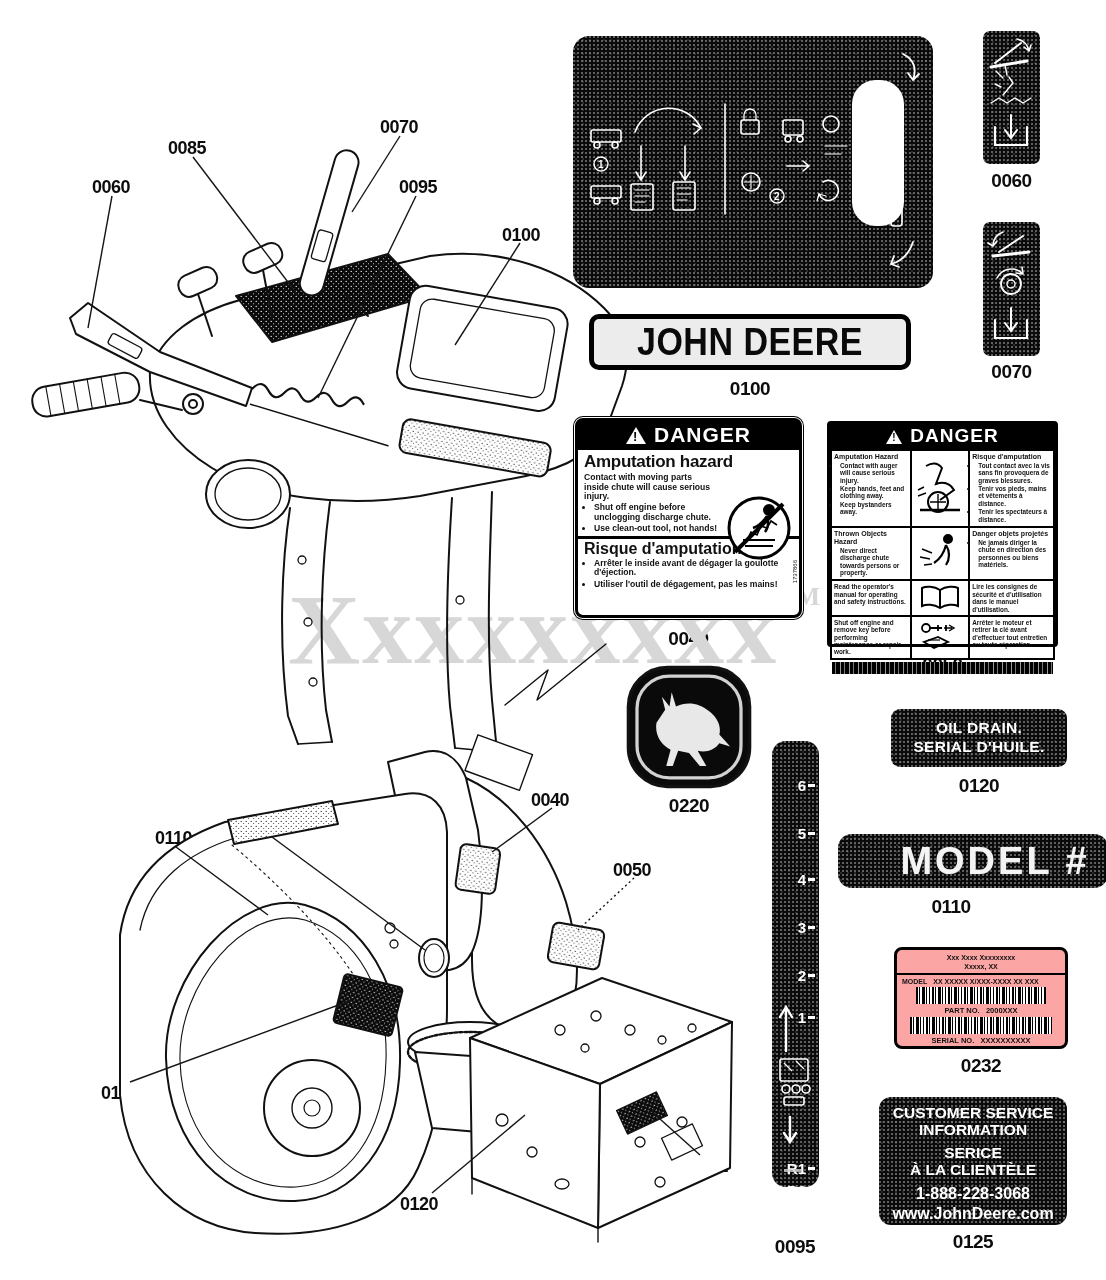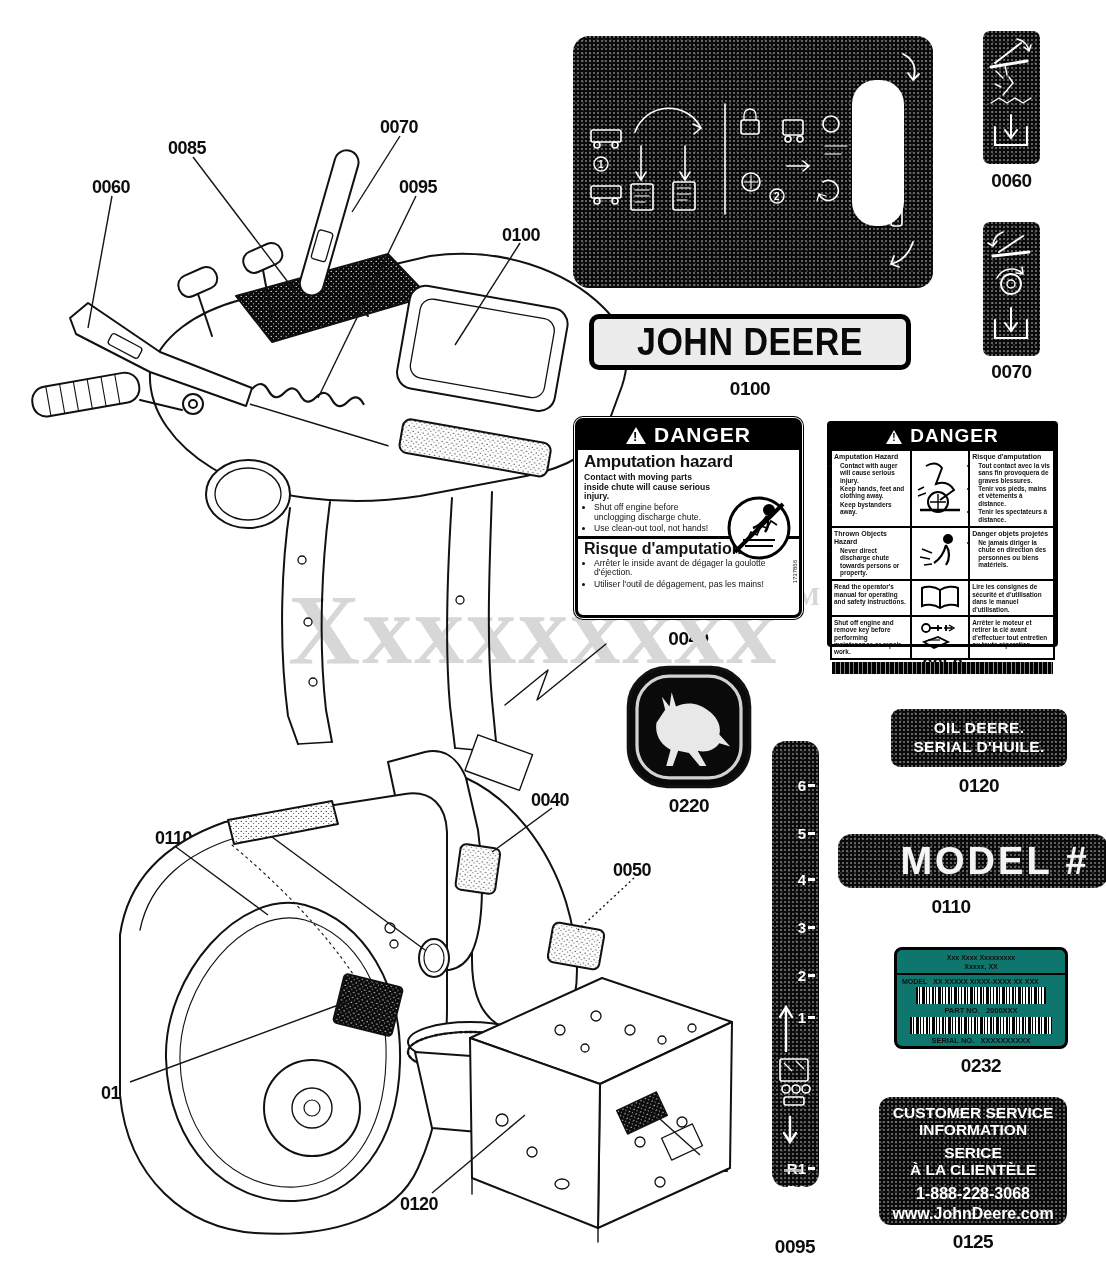--- a/index.html
+++ b/index.html
@@ -26,37 +26,37 @@
   .danger-head{background:#000;color:#fff;text-align:center;font-weight:800;
     font-size:21px;letter-spacing:1px;padding:2px 0 3px;}
   .tri{width:0;height:0;border-left:10px solid transparent;border-right:10px solid transparent;
        border-bottom:17px solid #fff;display:inline-block;position:relative;margin-right:8px;vertical-align:-2px;}
   .tri b{position:absolute;left:-3px;top:2px;color:#000;font:800 13px "Liberation Sans",sans-serif;}
   .d40-body{position:relative;padding:2px 6px 0;}
   .d40-entitle{font-size:17px;font-weight:800;letter-spacing:-0.3px;}
   .d40-frtitle{font-size:16px;font-weight:800;border-top:3px solid #000;margin:2px -6px 0;padding:1px 6px 0;}
   .d40-p{font-size:8.6px;font-weight:700;line-height:1.12;margin:1px 0;width:130px;}
   .d40-p.wide{width:205px;}
-  ul.mini{margin:1px 0 1px 2px;padding-left:8px;font-size:8.6px;font-weight:400;line-height:1.12;}
+  ul.mini{margin:1px 0 1px 2px;padding-left:8px;font-size:8.6px;font-weight:700;line-height:1.12;}
   ul.mini li{margin:0 0 2px;}
   .d40-pic{position:absolute;right:6px;top:44px;}
   .d40-code{position:absolute;right:1px;bottom:30px;font-size:6px;transform:rotate(-90deg);transform-origin:right bottom;}
   
   .d50{background:#fff;border:3px solid #000;border-radius:4px;}
   .d50-head{background:#000;color:#fff;text-align:center;font-weight:800;font-size:19px;letter-spacing:1px;padding:1px 0 2px;}
   .d50 table{border-collapse:collapse;width:100%;}
   .d50 td{border:2px solid #000;vertical-align:top;padding:2px 2px;font-size:6.4px;font-weight:700;line-height:1.15;}
   .d50 .t{font-size:7px;font-weight:800;margin-bottom:1px;}
   .d50 ul{margin:0;padding-left:6px;}
   .d50 ul li{margin:0 0 1px;}
   .d50-strip{height:12px;margin:2px;background:repeating-linear-gradient(90deg,#000 0 3px,#777 3px 4px,#000 4px 8px,#999 8px 9px);}
   
   .bc{height:17px;background:repeating-linear-gradient(90deg,#000 0 2px,#fff 2px 3px,#000 3px 4px,#fff 4px 6px,#000 6px 9px,#fff 9px 10px,#000 10px 11px,#fff 11px 13px,#000 13px 14px,#fff 14px 16px);}
   
-  .lbl232{background:#0f766e;border:3px solid #000;border-radius:8px;padding:3px 5px;font-weight:700;}
+  .lbl232{background:#fca5a5;border:3px solid #000;border-radius:8px;padding:3px 5px;font-weight:700;}
   .lbl232 .hdr{text-align:center;font-size:7px;line-height:1.3;border-bottom:2px solid #000;padding-bottom:2px;margin:0 -5px 3px;}
   .lbl232 .row{font-size:7px;display:flex;gap:6px;margin:1px 0;}
   .lbl232 .ctr{text-align:center;font-size:7.5px;margin:1px 0;}
   
   .cs{color:#fff;text-align:center;font-weight:800;border-radius:12px;padding-top:7px;}
   .cs .l1{font-size:15.5px;line-height:1.1;}
   .cs .l2{font-size:15.5px;line-height:1.1;margin-top:6px;}
   .cs .ph{font-size:16px;margin-top:7px;}
   .cs .url{font-size:16px;margin-top:2px;}
   
@@ -492,21 +492,21 @@
           <circle cx="24" cy="348" r="4"></circle>
           <circle cx="34" cy="348" r="4"></circle>
         <rect x="12" y="356" width="20" height="8" rx="2"></rect>
       </g>
       <rect x="12" y="428" width="18" height="3" fill="#cfcfcf" opacity=".8"></rect>
     </svg>
   </div>
   <div class="abs cap" style="left:760px;top:1236px;width:70px;">0095</div>
 
   <div class="abs decal speck-dark oil" style="left:891px;top:709px;width:176px;height:58px;border-radius:9px;box-sizing:border-box;">
-    <div>OIL DEERE.</div>
+    <div>OIL DRAIN.</div>
     <div>SERIAL D'HUILE.</div>
   </div>
   <div class="abs cap" style="left:891px;top:775px;width:176px;">0120</div>
 
   <div class="abs decal speck-dark" style="left:838px;top:834px;width:226px;height:54px;border-radius:14px;display:flex;align-items:center;justify-content:center;padding-left:44px;">
     <span class="model-text">MODEL #</span>
   </div>
   <div class="abs cap" style="left:838px;top:896px;width:226px;">0110</div>
 
   <div class="abs decal lbl232" style="left:894px;top:947px;width:174px;height:102px;box-sizing:border-box;">

